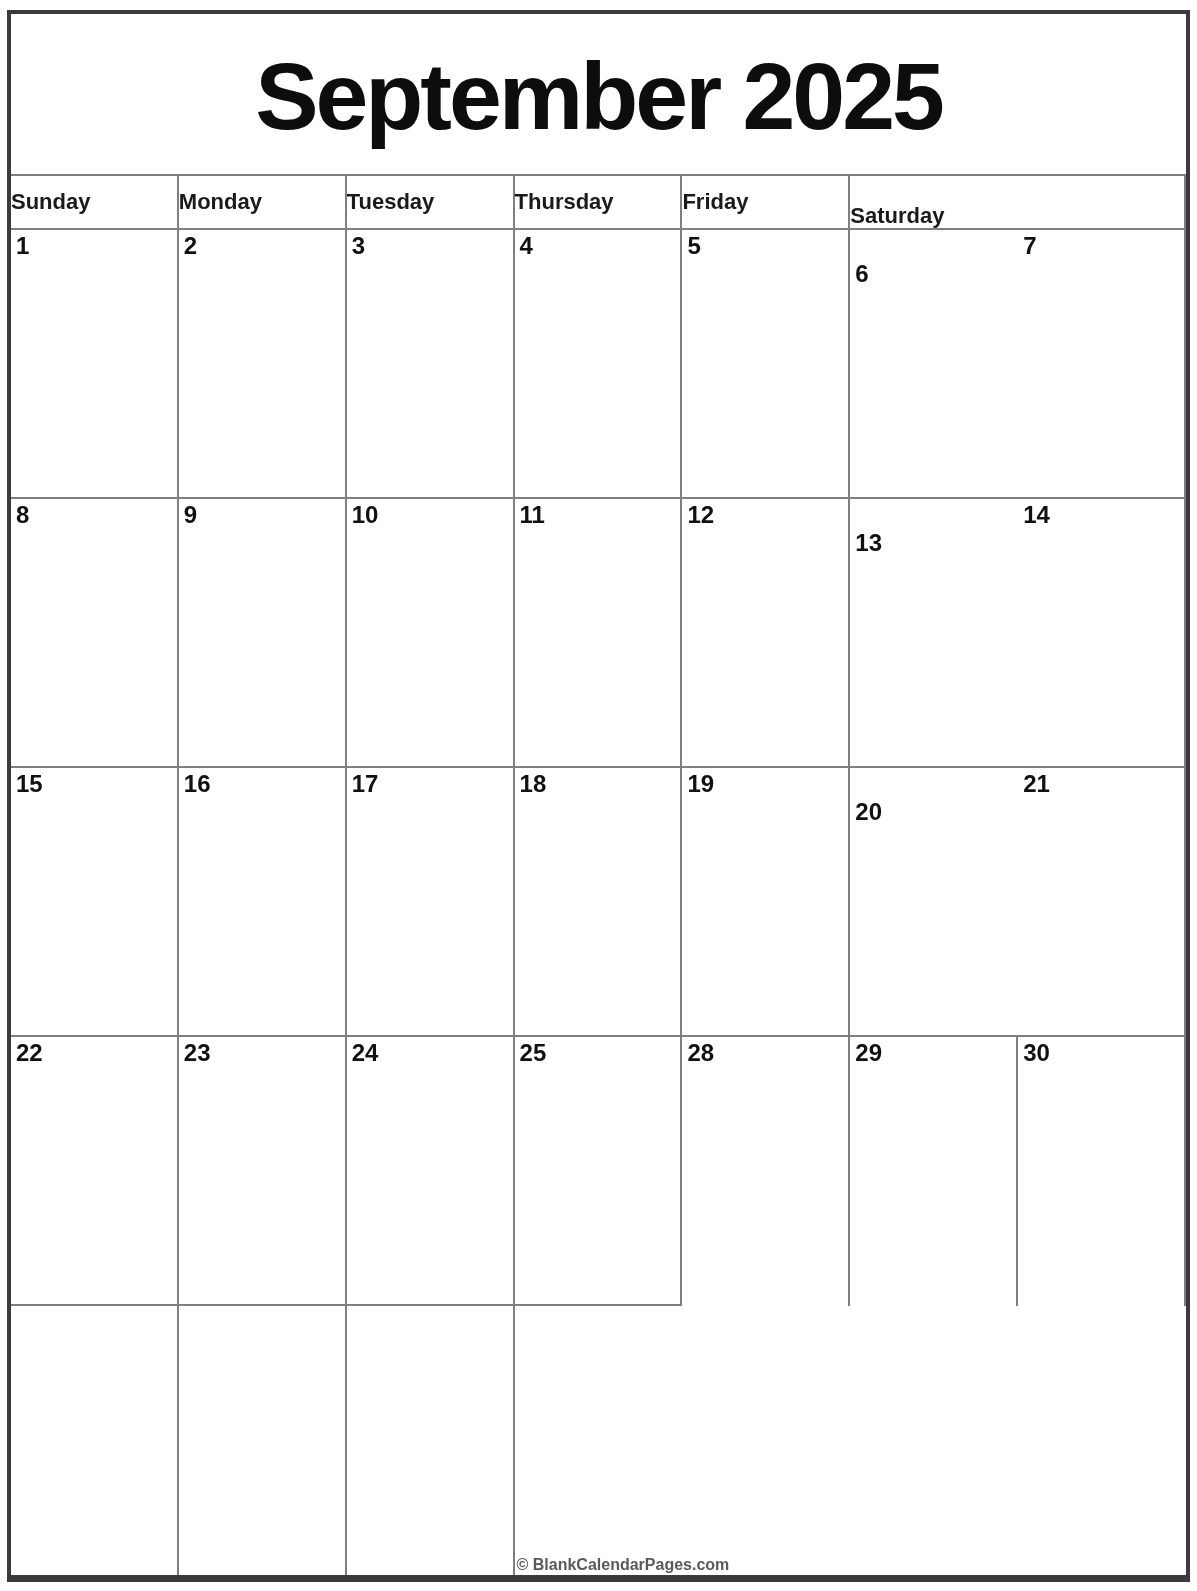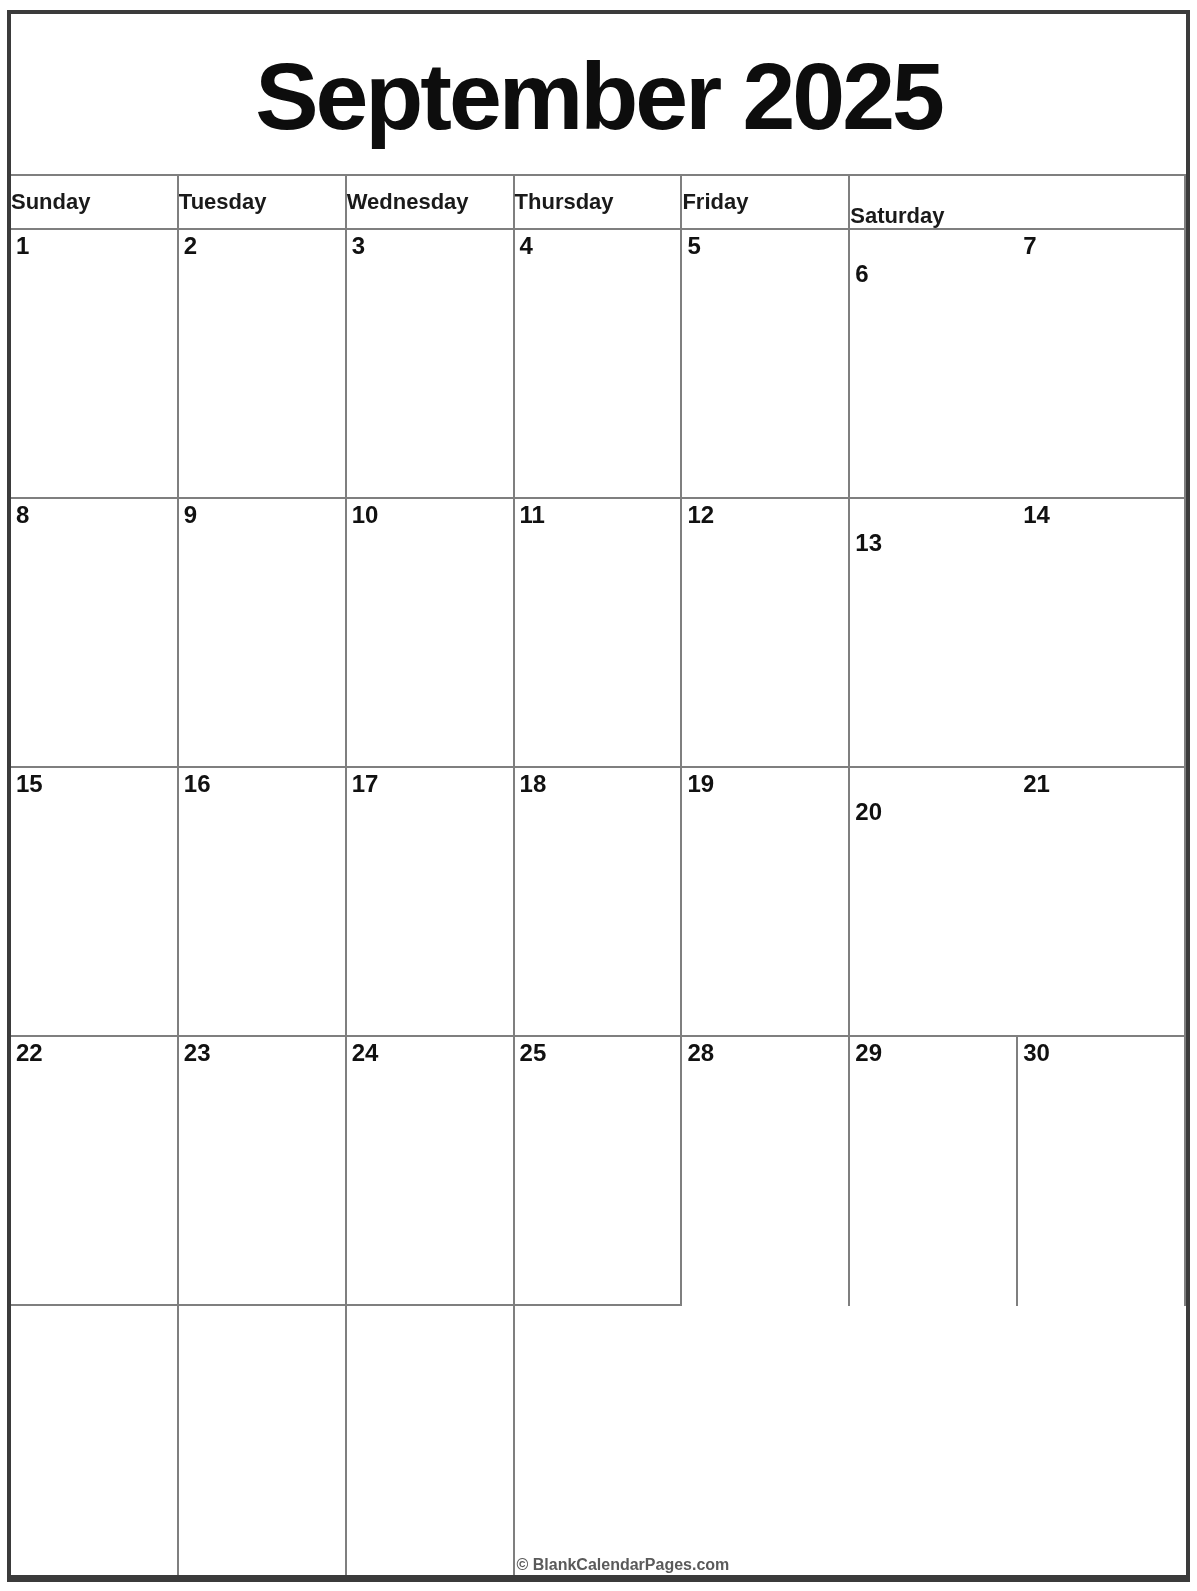--- a/index.html
+++ b/index.html
@@ -99,24 +99,24 @@
     <div class="title-band">
       <h1 class="title">September 2025</h1>
     </div>
 
     <div class="grid">
 
       <div class="hcell">
           <span>Sunday</span>
         </div>
       <div class="hcell">
+          <span>Monday</span>
+        </div>
+      <div class="hcell">
           <span>Tuesday</span>
-        </div>
-      <div class="hcell">
-          <span>Wednesday</span>
         </div>
       <div class="hcell">
           <span>Thursday</span>
         </div>
       <div class="hcell">
           <span>Friday</span>
         </div>
       <div class="hcell col-last">
           <span>Saturday</span>
         </div>

